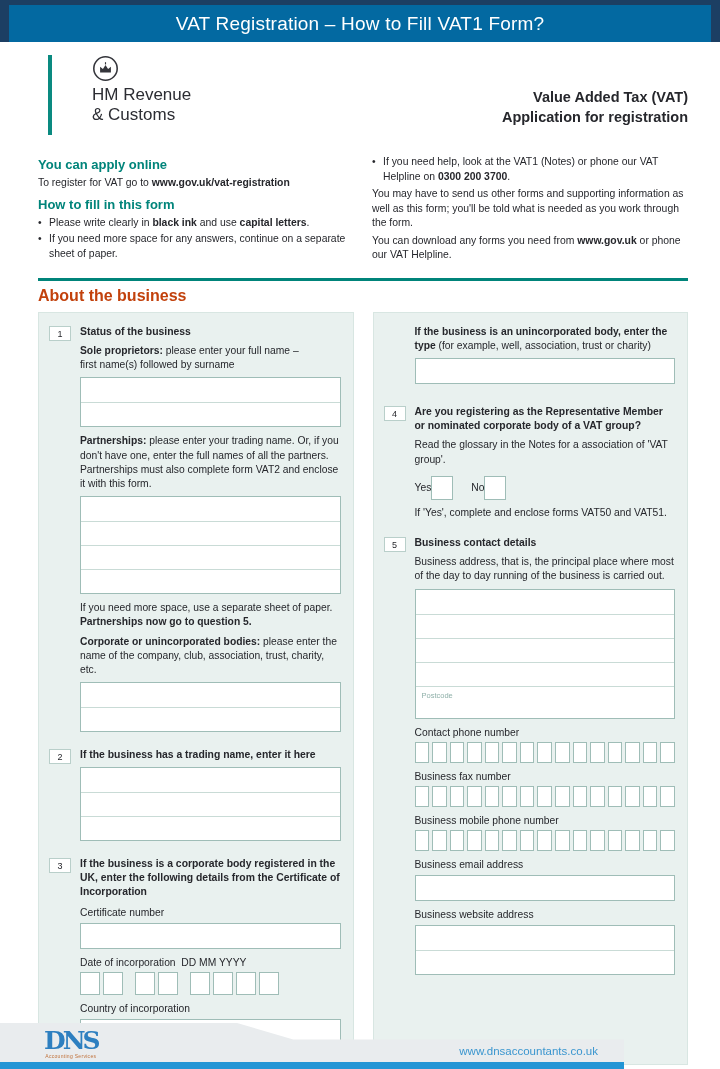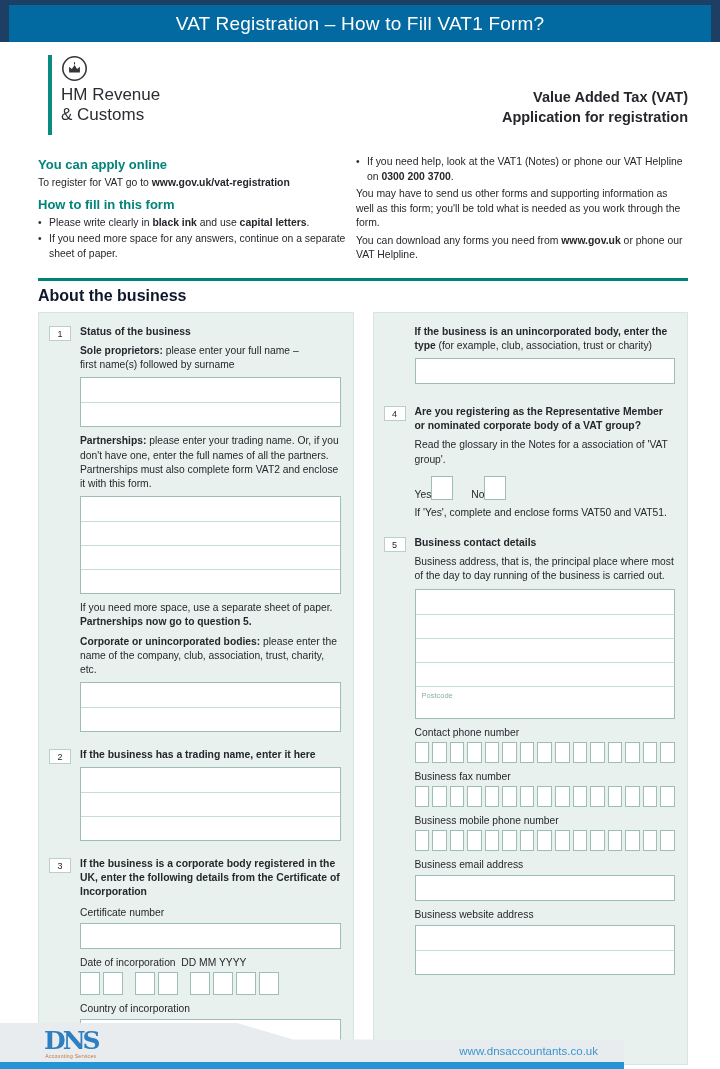--- a/index.html
+++ b/index.html
@@ -7,39 +7,39 @@
     font-family:"Liberation Sans", sans-serif; color:#26272c; }
 
   
   .banner { position:relative; height:42px; background:#1c3f63; }
   .banner-inner { position:absolute; left:9px; right:9px; top:5px; bottom:0;
     background:#0369a1; display:flex; align-items:center; justify-content:center; }
   .banner-title { color:#ffffff; font-size:19px; letter-spacing:.2px; }
 
   
   .header { display:flex; justify-content:space-between; padding:13px 32px 0 48px; }
-  .hmrc { display:flex; }
+  .hmrc { display:flex;gap:31px; }
   .hmrc-bar { width:4px; height:80px; background:#0a8a80; margin-right:9px; }
   .crown { width:27px; height:27px; display:block; margin-bottom:3px; }
   .hmrc-name { font-size:17px; line-height:1.18; color:#2c2d33; font-weight:500; }
   .doc-title { text-align:right; font-weight:bold; font-size:14.5px; line-height:1.35; margin-top:33px; }
 
   
-  .intro { display:flex; padding:16px 32px 0 38px; }
+  .intro { display:flex; gap:16px; padding:16px 32px 0 38px; }
   .intro-left { width:318px; flex:none; }
   .intro-right { flex:1; padding-top:2px; }
   .teal-h { color:#00847a; font-size:13px; font-weight:bold; margin:6px 0 4px; }
   .txt { font-size:10.4px; line-height:1.4; margin:3px 0; }
   .bold { font-weight:bold; }
   .bullet-row { display:flex; font-size:10.4px; line-height:1.4; margin:2px 0; }
   .bullet-dot { width:11px; flex:none; }
 
   
   .rule { height:3px; background:#00847a; margin:12px 32px 0 38px; }
-  .section-title { color:#0f172a; font-size:16px; font-weight:bold; margin:6px 32px 5px 38px; }
+  .section-title { color:#c2410c; font-size:16px; font-weight:bold; margin:6px 32px 5px 38px; }
 
   
   .panels { display:flex; gap:19px; padding:2px 32px 0 38px; align-items:stretch; }
   .panel { flex:1; background:#e9f1ef; border:1px solid #d8e6e2; padding:10px 12px 12px 10px; }
   .q { display:flex; align-items:flex-start; margin-top:9px; }
   .q:first-child { margin-top:2px; }
   .qnum { flex:none; width:22px; height:15px; background:#fff; border:1px solid #b9cfca;
     font-size:9px; line-height:14px; text-align:center; margin:1px 9px 0 0; color:#26272c; }
   .qnum.ghost { visibility:hidden; }
   .qbody { flex:1; min-width:0; }
@@ -53,21 +53,21 @@
   .lines .line + .line { border-top:1px solid #c9dbd6; }
 
   
   .cells { display:flex; gap:3px; margin:4px 0 7px; }
   .cells .cell { flex:1; height:21px; background:#fff; border:1px solid #9fbdb7; }
   .date-groups { display:flex; gap:12px; margin:4px 0 8px; }
   .date-groups .cells { margin:0; gap:3px; }
   .date-groups .cell { flex:none; width:20px; height:23px; }
 
   
-  .yesno { display:flex; align-items:flex-end; margin:9px 0 6px; }
+  .yesno { display:flex; align-items:center; margin:9px 0 6px; }
   .yn-label { font-size:10.3px; }
   .checkbox { width:22px; height:24px; background:#fff; border:1px solid #9fbdb7; }
   .yn-gap { width:18px; }
 
   
   .addr { background:#fff; border:1px solid #9fbdb7; margin:5px 0 8px; }
   .addr .line { height:24px; }
   .addr .line + .line, .addr .pc-row { border-top:1px solid #c9dbd6; }
   .addr .pc-row { height:32px; font-size:7.5px; color:#8fb0a9; padding:4px 0 0 6px; }
 
@@ -212,21 +212,21 @@
         </div>
       </div>
     </div>
   </div>
 
   <div class="panel">
 
     <div class="q">
       <div class="qnum ghost"></div>
       <div class="qbody">
-        <div class="txt" style="margin-top:0"><span class="bold">If the business is an unincorporated body, enter the type</span><span> (for example, club, association, trust or charity)</span></div>
+        <div class="txt" style="margin-top:0"><span class="bold">If the business is an unincorporated body, enter the type</span><span> (for example, well, association, trust or charity)</span></div>
         <div class="lines">
           <div class="line"></div>
         </div>
       </div>
     </div>
 
     <div class="q" style="margin-top:14px">
       <div class="qnum">4</div>
       <div class="qbody">
         <div class="qtitle">Are you registering as the Representative Member or nominated corporate body of a VAT group?</div>

